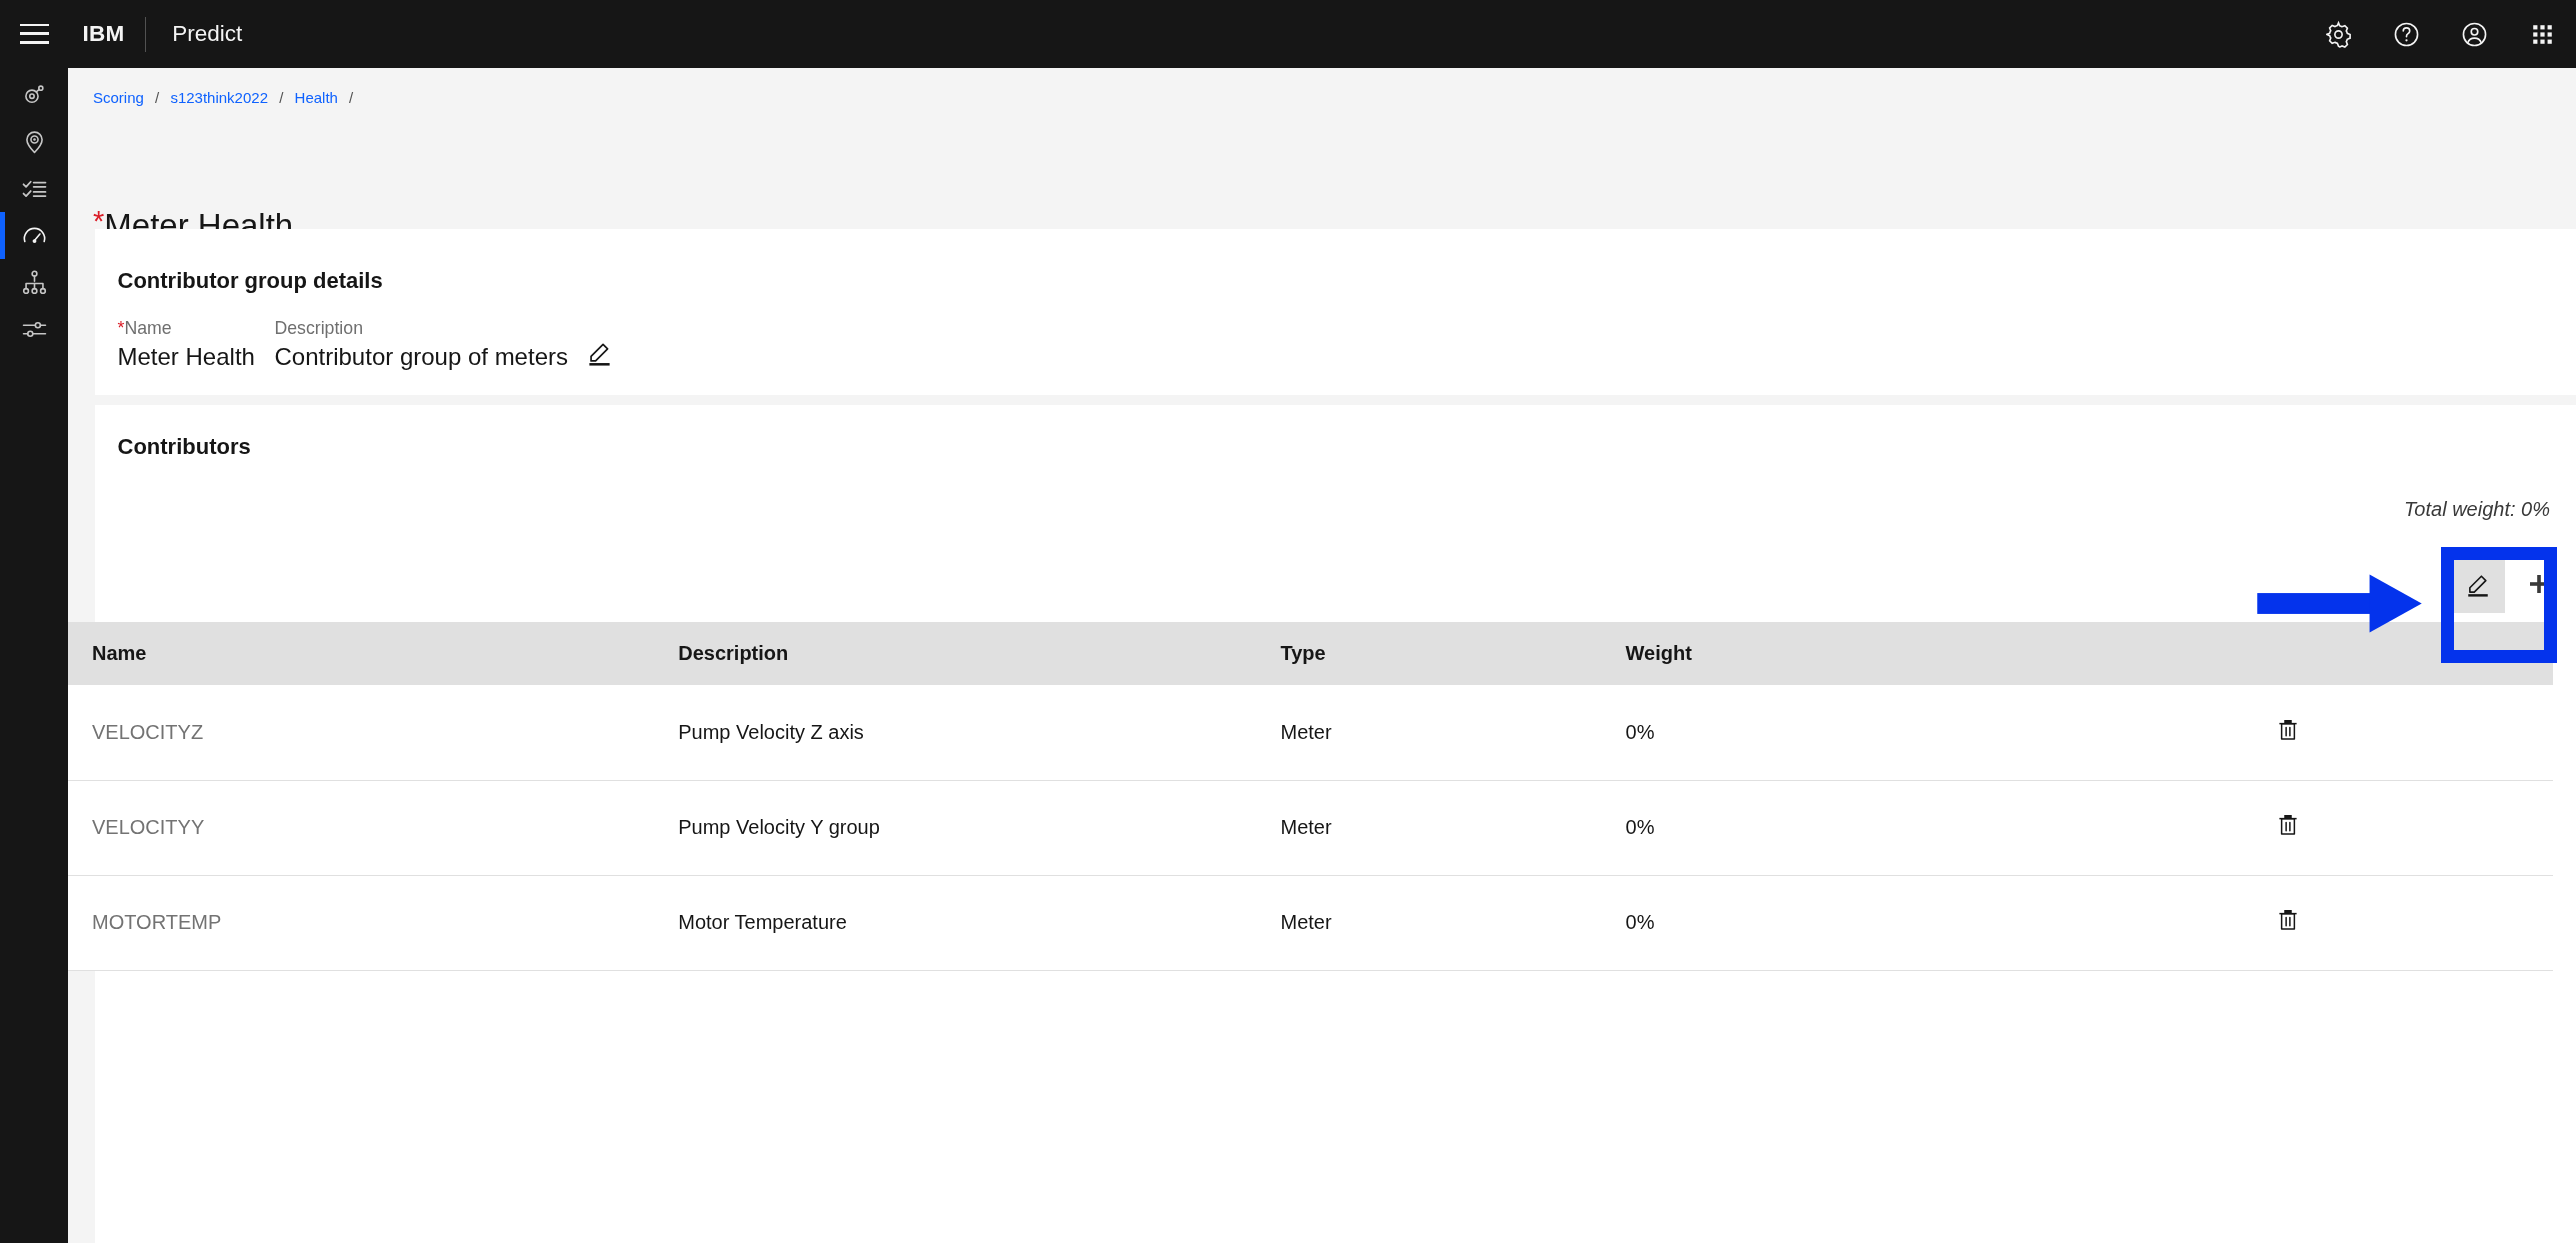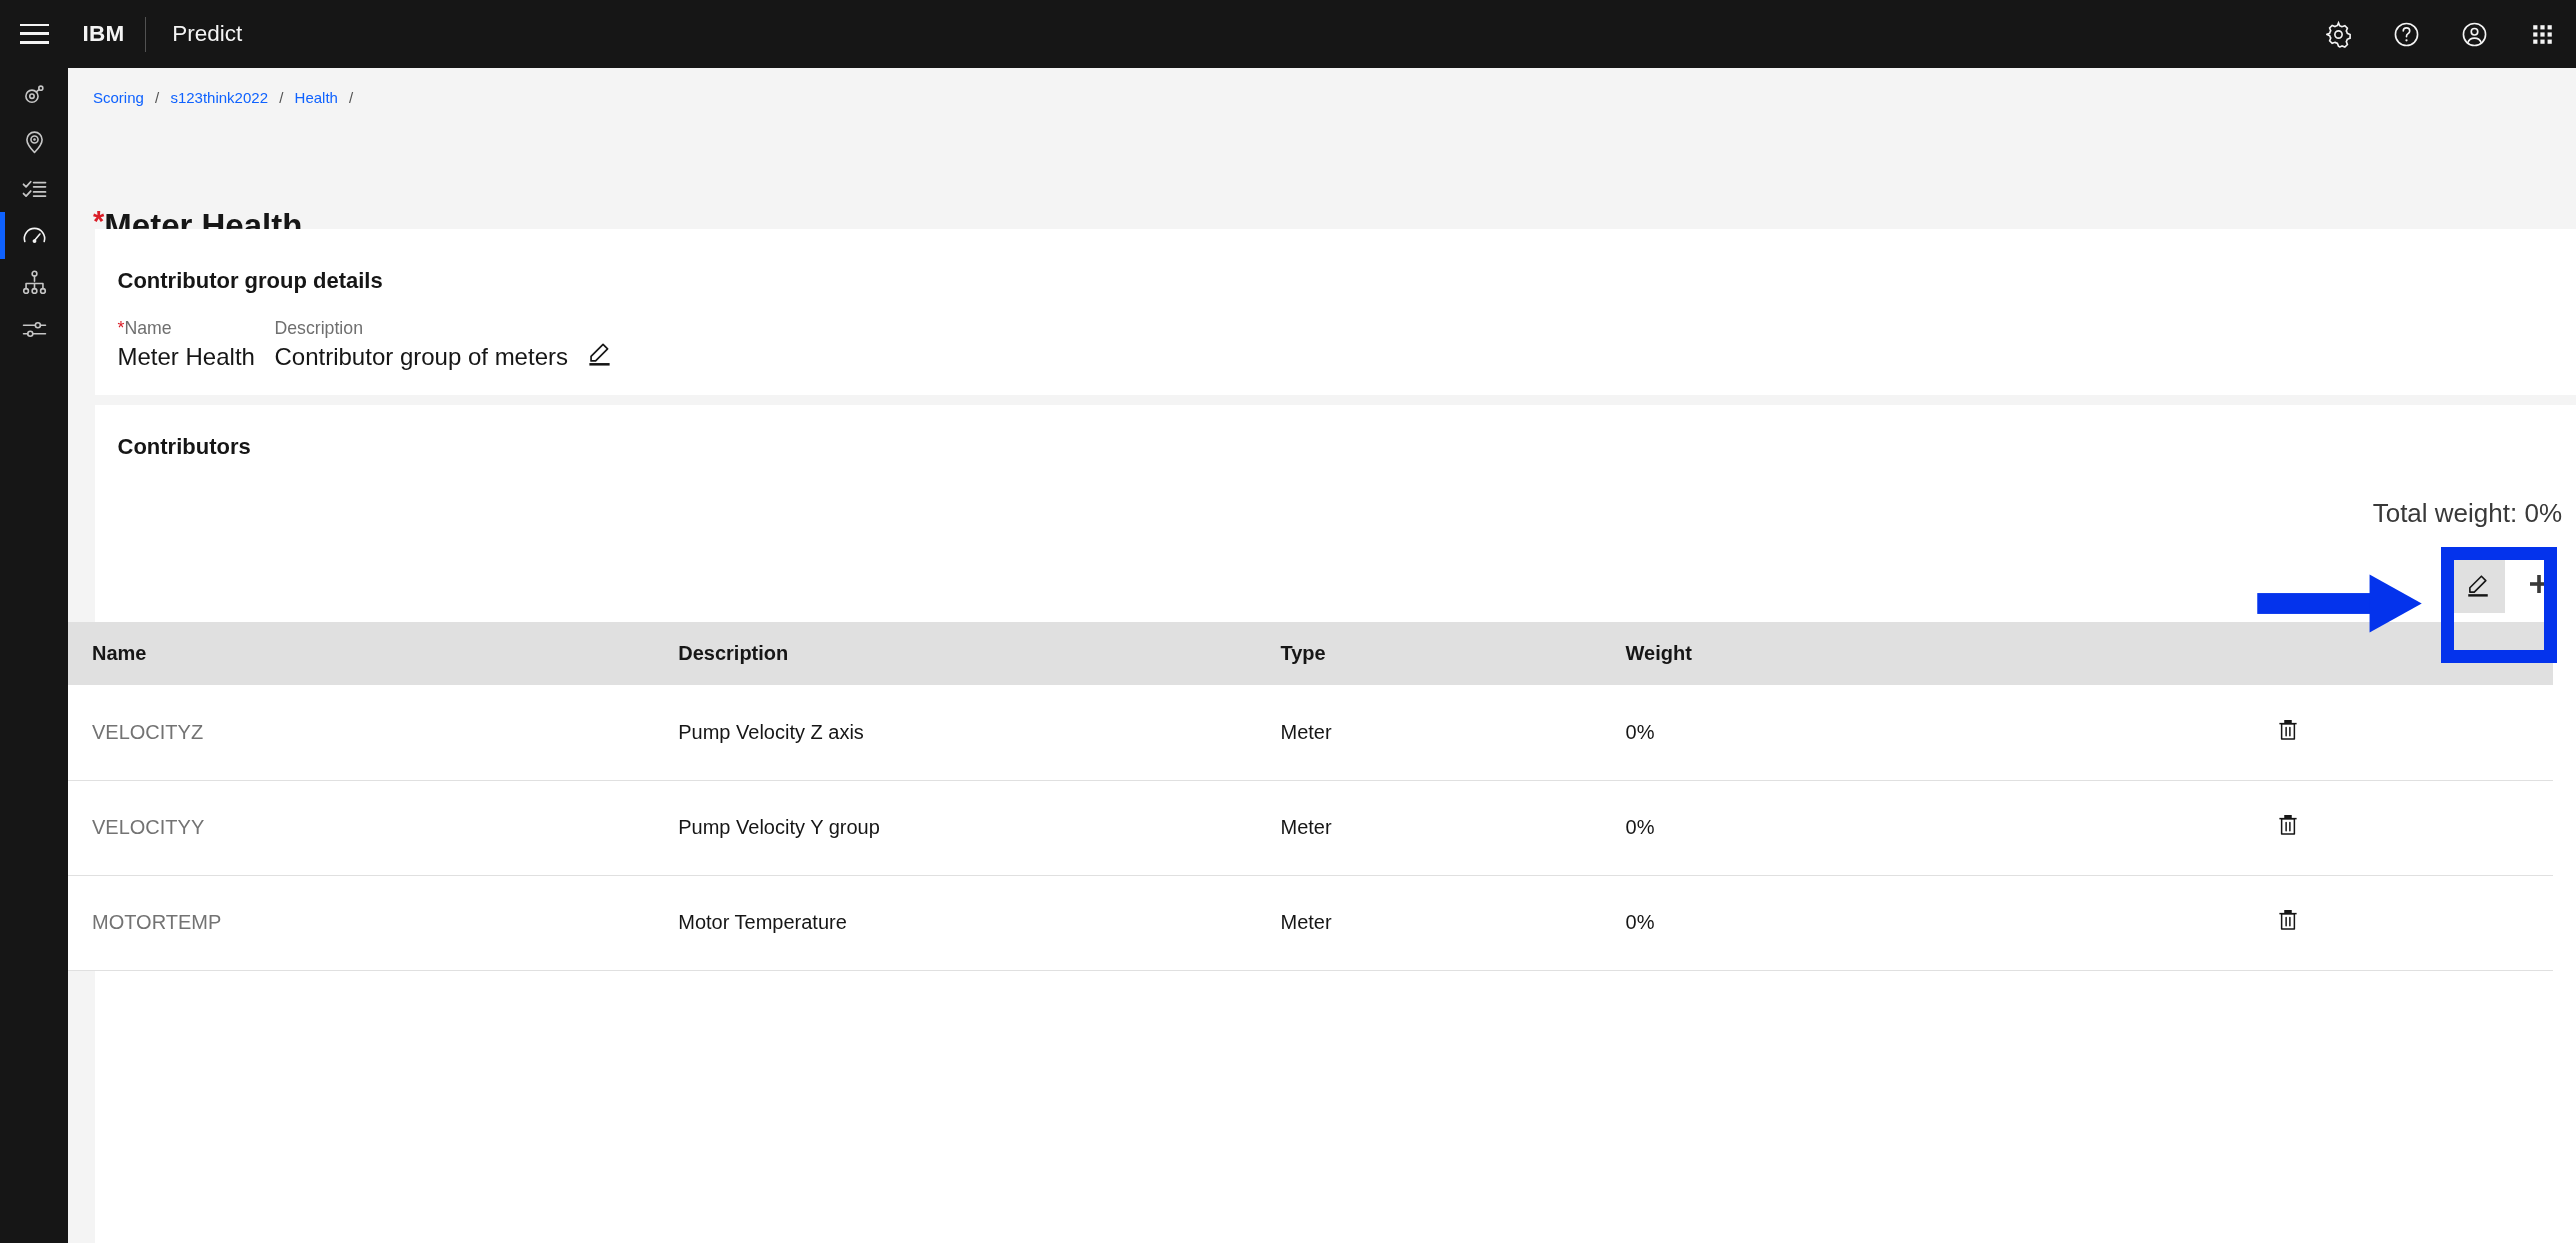--- a/index.html
+++ b/index.html
@@ -115,21 +115,21 @@
   }
   .breadcrumb .sep {
     color: #525252;
     padding: 0 11.2px;
   }
 
   .page-title {
     position: absolute;
     top: 139px; left: 25px;
     font-size: 33px;
-    font-weight: 700;
+    font-weight: 400;
     color: #161616;
     white-space: nowrap;
   }
   .req-star { color: #da1e28; font-size: 27px; vertical-align: top; line-height: 1; }
   .page-title .req-star { font-size: 29px; }
 
   
   .card {
     position: absolute;
     left: 26.5px;
@@ -176,24 +176,25 @@
   .edit-inline {
     width: 40px; height: 40px;
     display: flex; align-items: center; justify-content: center;
     margin-left: 8px;
     margin-bottom: 0;
     cursor: pointer;
   }
 
   .total-weight {
     position: absolute;
-    top: 430px; right: 14px;
-    font-size: 26px;
+    top: 430px; right: 26px;
+    font-size: 20px;
     color: #393939;
     white-space: nowrap;
+    font-style: italic;
   }
 
   
   .table-toolbar {
     position: absolute;
     top: 480px;
     right: 0;
     width: 2485px;
     height: 74px;
   }

